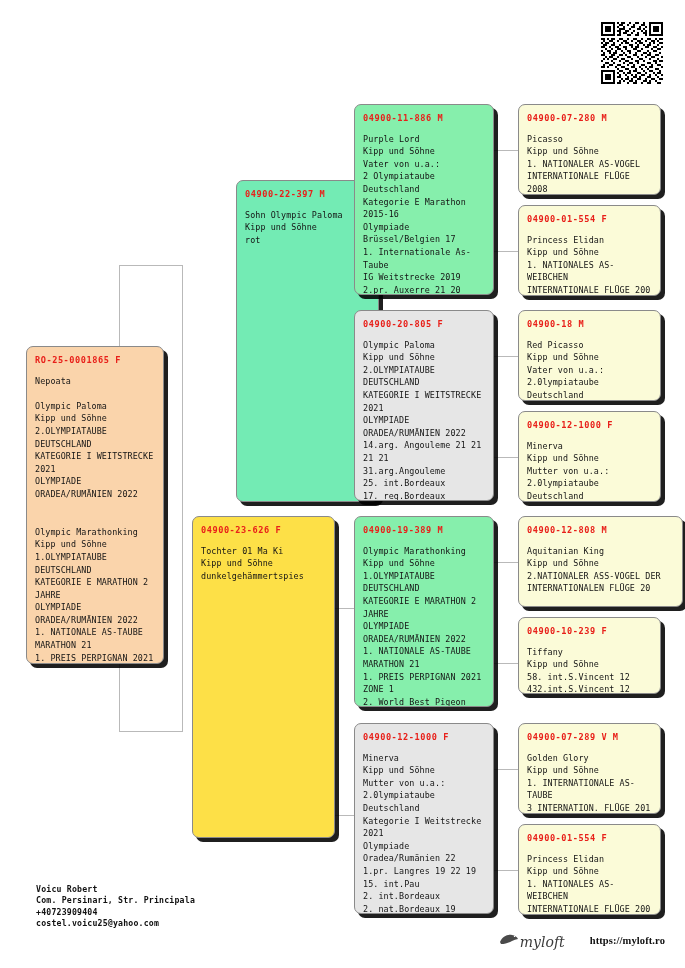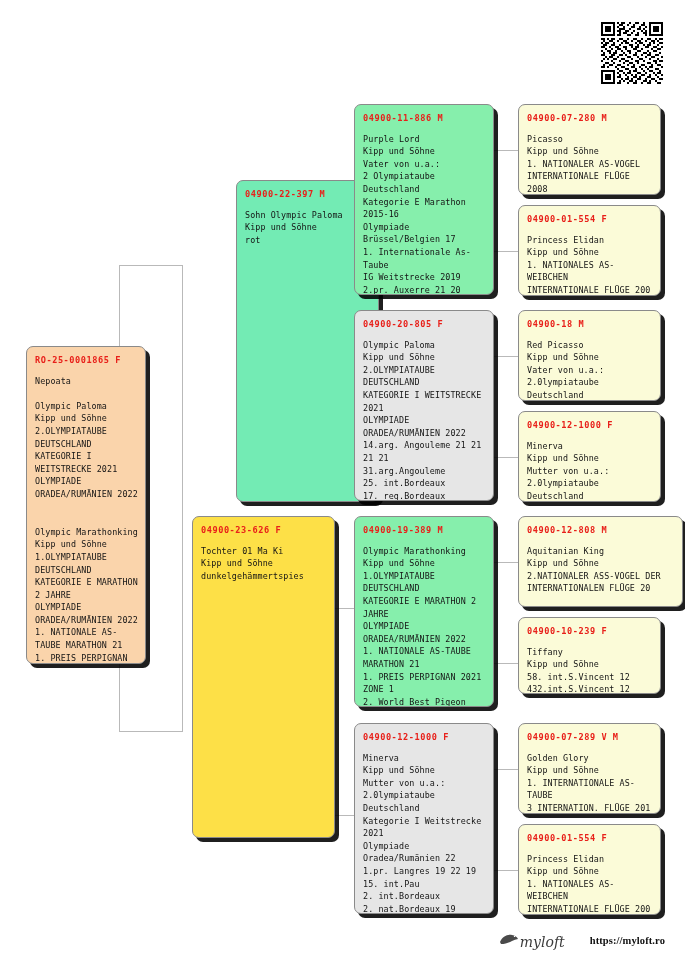--- a/index.html
+++ b/index.html
@@ -55,21 +55,21 @@
   }
 
   .c-subject{background:#fad4ab;}
   .c-green  {background:#73ebb4;}
   .c-pink   {background:#fde047;}
   .c-cyan   {background:#86efac;}
   .c-grey   {background:#e6e6e6;}
   .c-yellow {background:#fbfbd8;}
 
   
-  #card-subject{left:26px;top:346px;width:120px;height:318px;}
+  #card-subject{left:26px;top:346px;width:138px;height:318px;}
   
   #card-g1-0{left:192px;top:180px;width:143px;height:322px;margin-left:44px;}
   #card-g1-1{left:192px;top:516px;width:143px;height:322px;}
   
   #card-g2-0{left:354px;top:104px;width:140px;height:191px;}
   #card-g2-1{left:354px;top:310px;width:140px;height:191px;}
   #card-g2-2{left:354px;top:516px;width:140px;height:191px;}
   #card-g2-3{left:354px;top:723px;width:140px;height:191px;}
   
   #card-g3-0{left:518px;top:104px;width:143px;height:91px;}
@@ -507,20 +507,24 @@
 3 INTERNATION. FLÜGE 201</span>
   </div>
   <div class="card c-yellow" id="card-g3-7">
     <span class="cid">04900-01-554 F</span>
     <span class="body">Princess Elidan
 Kipp und Söhne
 1. NATIONALES AS-WEIBCHEN
 INTERNATIONALE FLÜGE 200</span>
   </div>
 
+  <div class="footer">Voicu Robert
+Com. Persinari, Str. Principala
++40723909404
+costel.voicu25@yahoo.com</div>
 
   <div class="brand">
     <span class="logo">
       <svg width="22" height="16" viewBox="0 0 22 16">
         <path d="M2 11 C4 6, 9 3, 14 4 C17 4.5, 19 6, 20 8 C18 8.5, 16 9, 14 10 C11 11.5, 7 13, 3 13 Z" fill="#4a4a4a"></path>
         <circle cx="16.5" cy="5.4" r="0.7" fill="#fff"></circle>
       </svg>
       <span>myloft</span>
     </span>
     <span class="url">https://myloft.ro</span>

